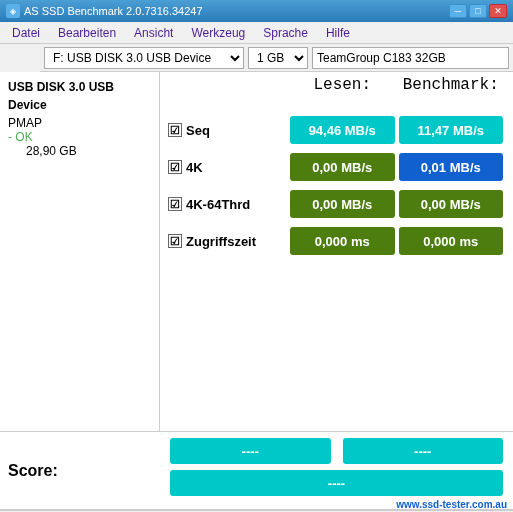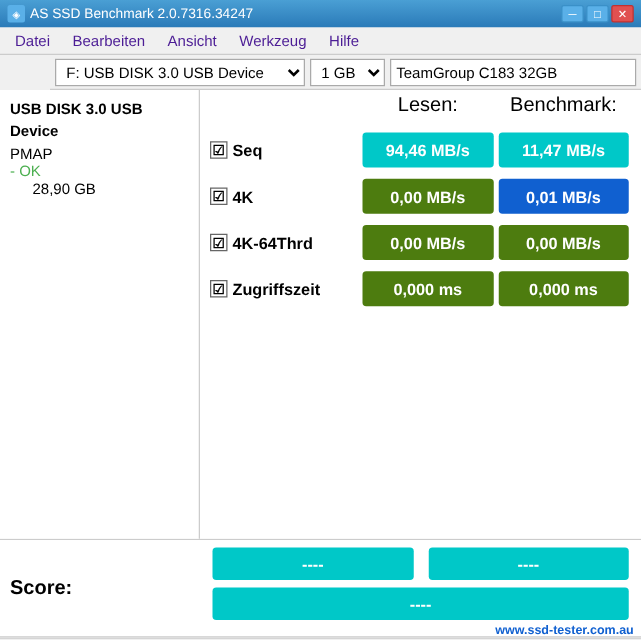--- a/index.html
+++ b/index.html
@@ -153,21 +153,22 @@
     
     .right-panel {
       flex: 1;
       background: white;
       padding: 4px 8px;
     }
 
     
     .headers-row {
       display: flex;
-      margin-bottom: 10px;
+      margin-bottom: 20px;
+      font-family: Liberation Mono, monospace;
     }
     .row-label-space {
       width: 120px;
     }
     .col-header {
       flex: 1;
       text-align: center;
       font-size: 16px;
       font-weight: normal;
       color: #000;
@@ -249,20 +250,21 @@
     <div class="title-btn">□</div>
     <div class="title-btn close">✕</div>
   </div>
 </div>
 
 <div class="menu-bar">
   <span class="menu-item">Datei</span>
   <span class="menu-item">Bearbeiten</span>
   <span class="menu-item">Ansicht</span>
   <span class="menu-item">Werkzeug</span>
+  <span class="menu-item">Sprache</span>
   <span class="menu-item">Hilfe</span>
 </div>
 
 <div class="toolbar">
   <select class="drive-select">
     <option value="F: USB DISK 3.0 USB Device">F: USB DISK 3.0 USB Device</option>
   </select>
   <select class="size-select">
     <option value="1 GB">1 GB</option>
   </select>

